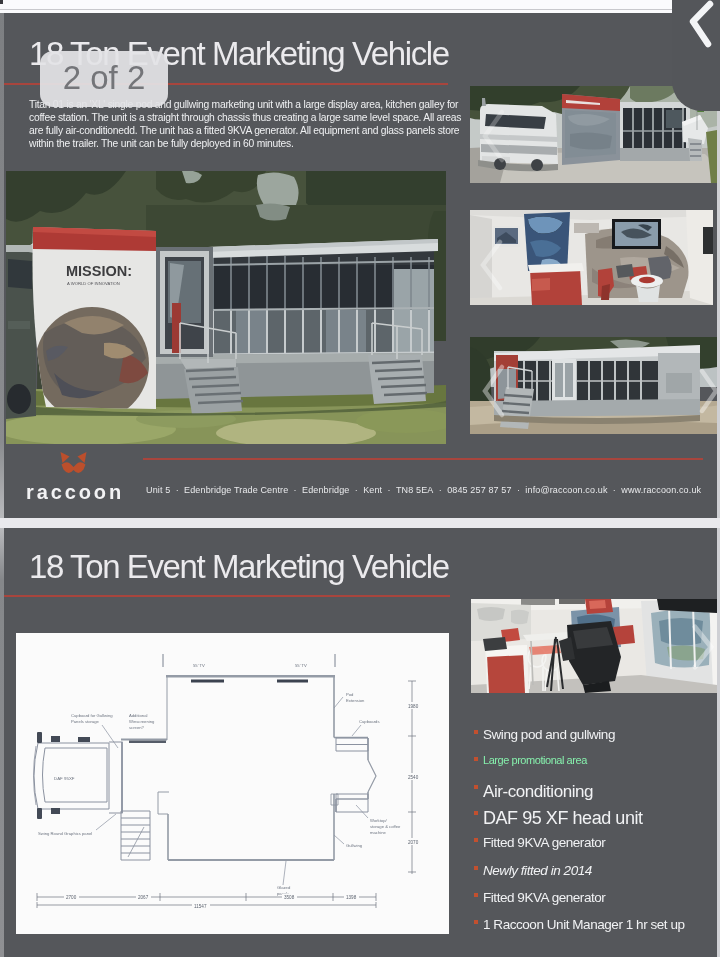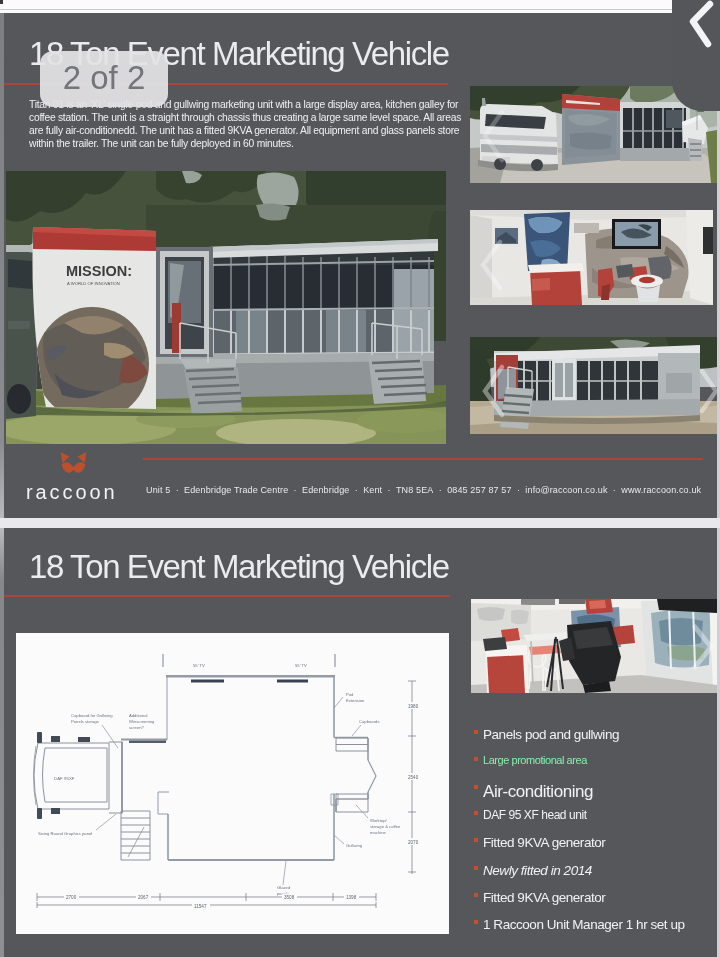--- a/index.html
+++ b/index.html
@@ -298,21 +298,21 @@
 </div>
 
 <div class="abs" id="logoicon" style="left:59px;top:452px;width:29px;height:24px;">
 <svg width="29" height="24" viewBox="0 0 29 24">
   <path d="M1.5,0 L10.5,4.5 L3.5,11 Z" fill="#bc4f2c"></path>
   <path d="M27.5,0 L18.5,4.5 L25.5,11 Z" fill="#bc4f2c"></path>
   <path d="M2.5,12.5 Q8,8.5 11.5,12 L14.5,15 L17.5,12 Q21,8.5 26.5,12.5 L24.5,17.5 Q19.5,24 14.5,18 Q9.5,24 4.5,17.5 Z" fill="#bc4f2c"></path>
 </svg>
 </div>
 
-<div class="abs" style="left:26px;top:481px;color:#f2f2f4;font-size:20px;font-weight:normal;letter-spacing:2.9px;">raccoon</div>
+<div class="abs" style="left:26px;top:481px;color:#f2f2f4;font-size:20px;font-weight:bold;letter-spacing:2.9px;">raccoon</div>
 
 <div class="abs" style="left:143px;top:458px;width:560px;height:1.5px;background:#a8453d;"></div>
 
 <div class="abs" style="left:146px;top:485px;width:570px;color:#e9eaec;font-size:9px;letter-spacing:0.14px;white-space:nowrap;">Unit 5&nbsp;&nbsp;·&nbsp;&nbsp;Edenbridge Trade Centre&nbsp;&nbsp;·&nbsp;&nbsp;Edenbridge&nbsp;&nbsp;·&nbsp;&nbsp;Kent&nbsp;&nbsp;·&nbsp;&nbsp;TN8 5EA&nbsp;&nbsp;·&nbsp;&nbsp;0845 257 87 57&nbsp;&nbsp;·&nbsp;&nbsp;info@raccoon.co.uk&nbsp;&nbsp;·&nbsp;&nbsp;www.raccoon.co.uk</div>
 
 <div class="abs" style="left:29px;top:550px;height:34px;line-height:34px;color:#ebeaed;font-size:33px;letter-spacing:-1.4px;white-space:nowrap;">18 Ton Event Marketing Vehicle</div>
 
 <div class="abs" style="left:4px;top:595px;width:446px;height:2px;background:#a8453d;"></div>
 
 <div class="abs" id="photoE" style="left:471px;top:599px;width:246px;height:94px;">
@@ -503,30 +503,30 @@
     <text x="330" y="266">1398</text>
     <text x="178" y="274.5">11547</text>
     <text x="392" y="75">1980</text>
     <text x="392" y="146">2540</text>
     <text x="392" y="211">2070</text>
   </g>
 </svg>
 </div>
 
 <div class="abs" style="left:474px;top:730px;width:4px;height:4px;background:#c2502f;"></div>
-<div class="abs" style="left:483px;top:727px;color:#f1f2f4;font-size:13.5px;letter-spacing:-0.45px;white-space:nowrap;">Panels pod and gullwing</div>
+<div class="abs" style="left:483px;top:727px;color:#f1f2f4;font-size:13.5px;letter-spacing:-0.45px;white-space:nowrap;">Swing pod and gullwing</div>
 
 <div class="abs" style="left:474px;top:757px;width:4px;height:4px;background:#c2502f;"></div>
 <div class="abs" style="left:483px;top:754px;color:#86efac;font-size:11px;letter-spacing:-0.45px;white-space:nowrap;">Large promotional area</div>
 
 <div class="abs" style="left:474px;top:785px;width:4px;height:4px;background:#c2502f;"></div>
 <div class="abs" style="left:483px;top:782px;color:#f1f2f4;font-size:17px;letter-spacing:-0.45px;white-space:nowrap;">Air-conditioning</div>
 
 <div class="abs" style="left:474px;top:811px;width:4px;height:4px;background:#c2502f;"></div>
-<div class="abs" style="left:483px;top:808px;color:#f1f2f4;font-size:12px;letter-spacing:-0.45px;white-space:nowrap;">DAF 95 XF head unit</div>
+<div class="abs" style="left:483px;top:808px;color:#f1f2f4;font-size:18px;letter-spacing:-0.45px;white-space:nowrap;">DAF 95 XF head unit</div>
 
 <div class="abs" style="left:474px;top:838px;width:4px;height:4px;background:#c2502f;"></div>
 <div class="abs" style="left:483px;top:835px;color:#f1f2f4;font-size:13.5px;letter-spacing:-0.45px;white-space:nowrap;">Fitted 9KVA generator</div>
 
 <div class="abs" style="left:474px;top:866px;width:4px;height:4px;background:#c2502f;"></div>
 <div class="abs" style="left:483px;top:863px;color:#f1f2f4;font-size:13.5px;letter-spacing:-0.45px;white-space:nowrap;font-style:italic;">Newly fitted in 2014</div>
 
 <div class="abs" style="left:474px;top:893px;width:4px;height:4px;background:#c2502f;"></div>
 <div class="abs" style="left:483px;top:890px;color:#f1f2f4;font-size:13.5px;letter-spacing:-0.45px;white-space:nowrap;">Fitted 9KVA generator</div>
 

